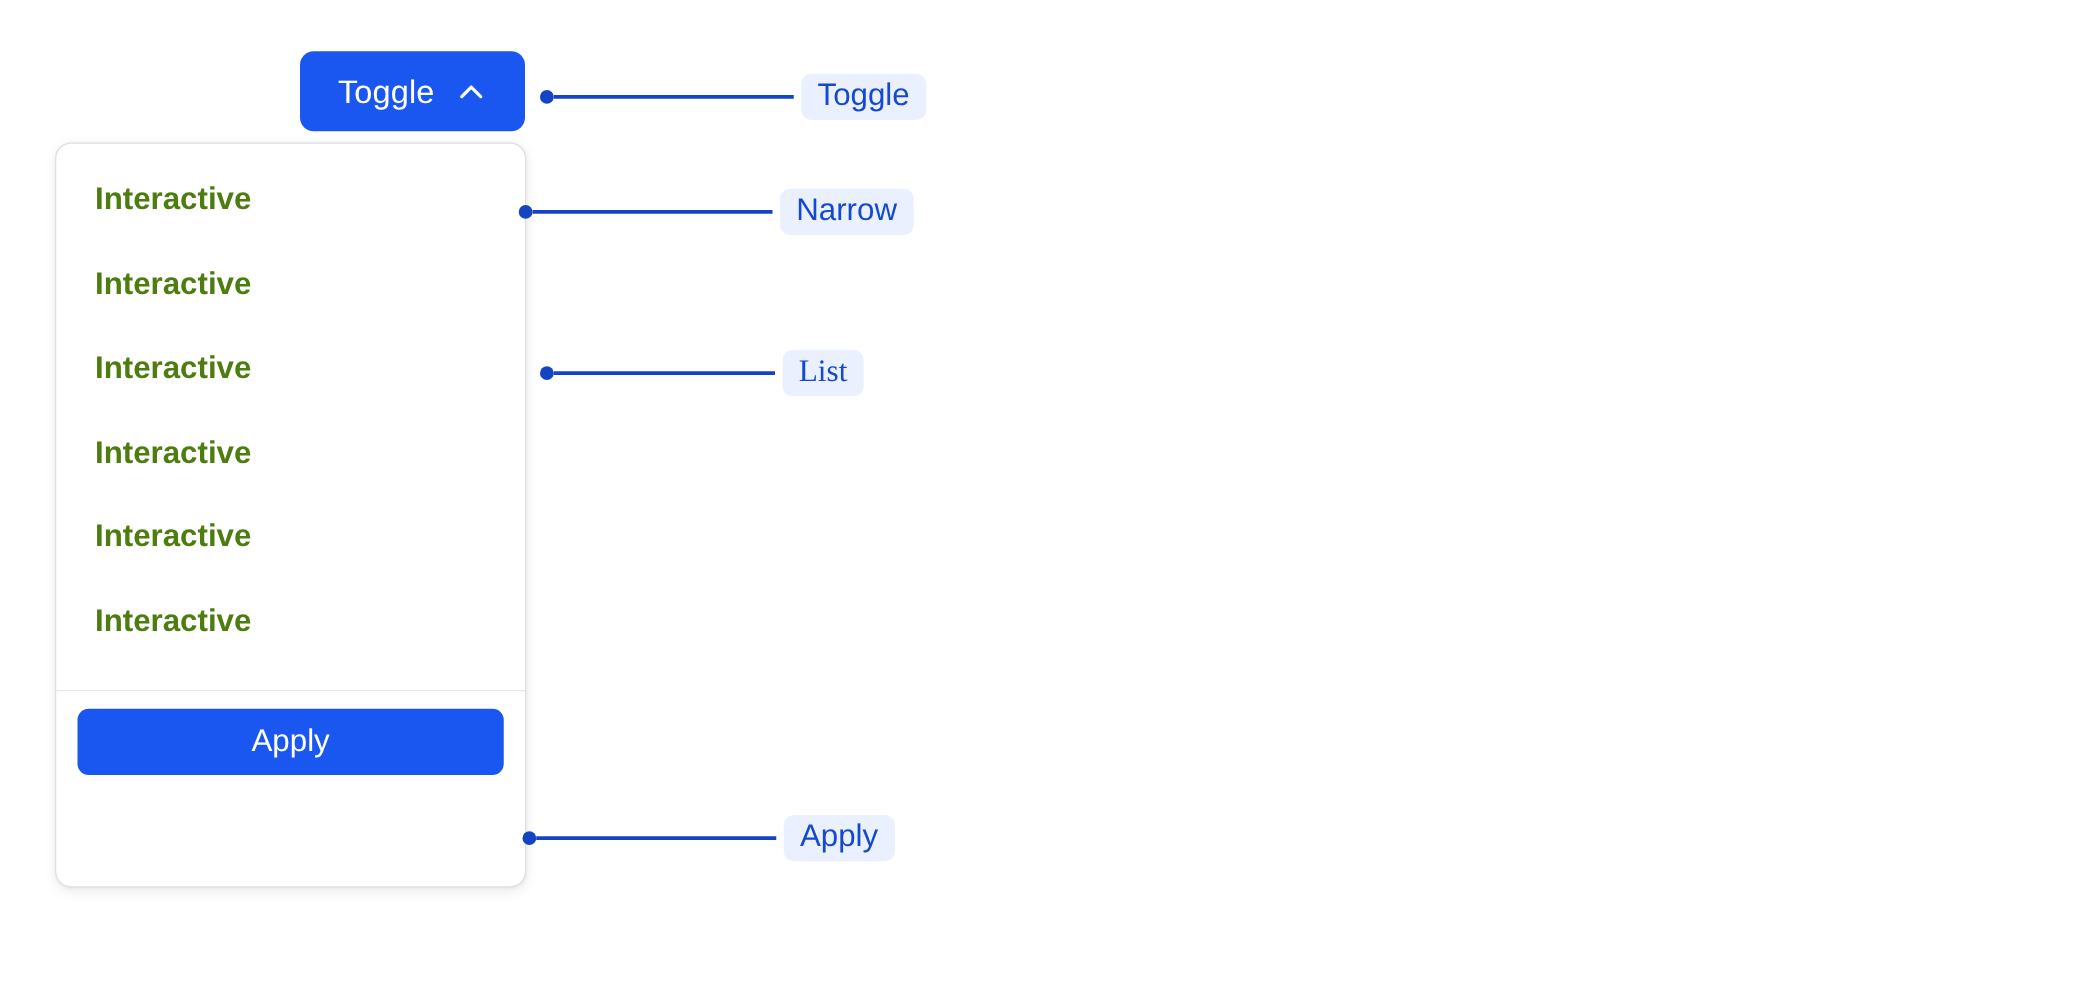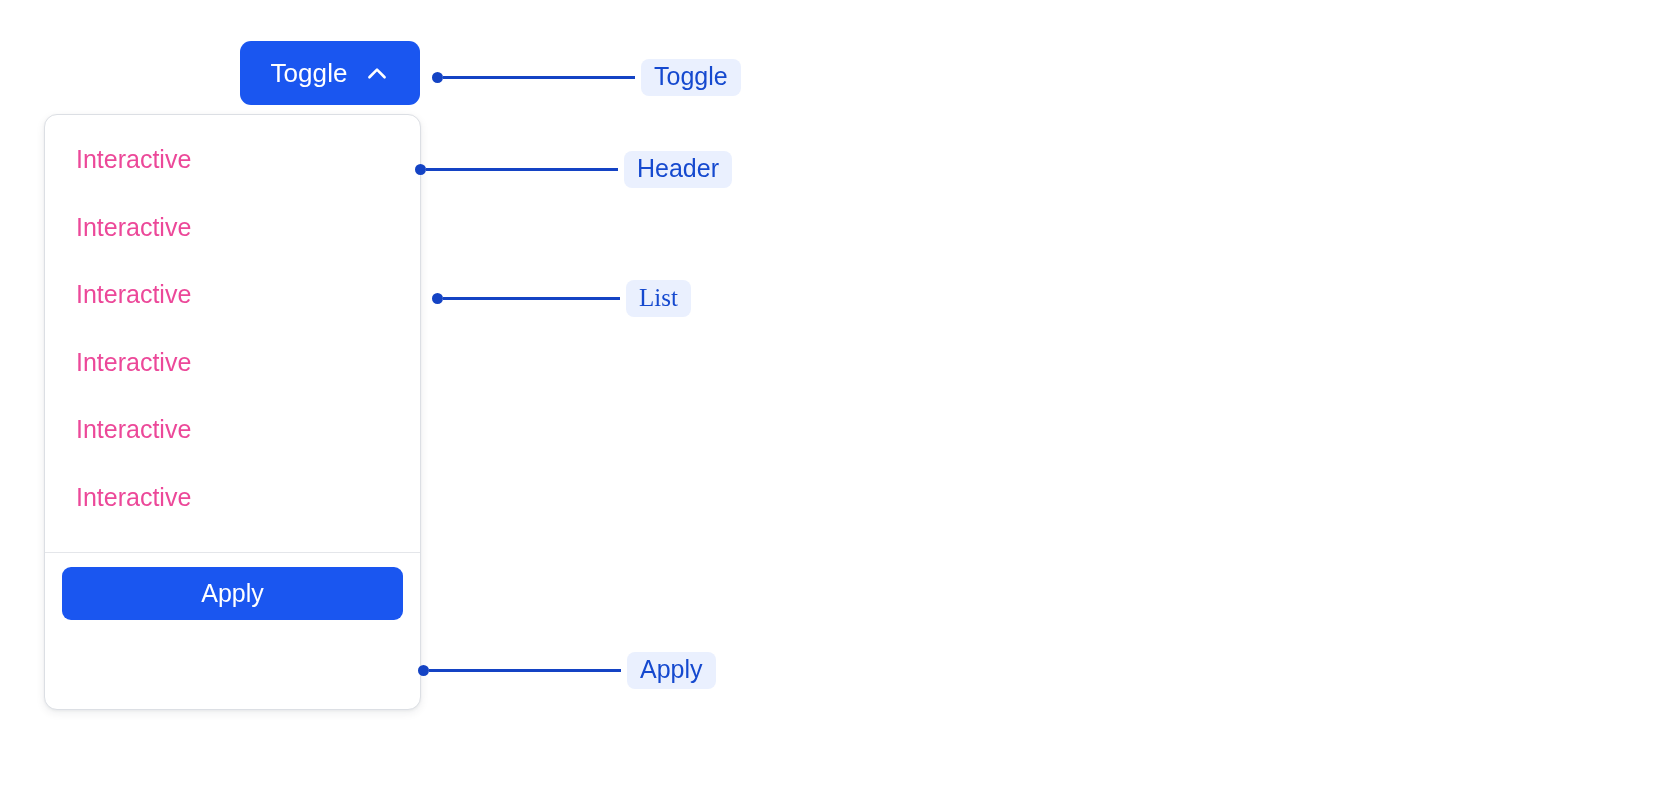--- a/index.html
+++ b/index.html
@@ -118,23 +118,24 @@
     box-sizing: border-box;
     overflow: hidden;
   }
   .list-item {
     height: 67.5px;
     display: flex;
     align-items: center;
     padding-left: 31px;
     box-sizing: border-box;
     font-size: 25px;
-    color: #ec4899;
+    color: #4d7c0f;
     cursor: pointer;
     background: transparent;
+    font-weight: bold;
   }
 
   
   #dropdown-footer {
     border-top: 1px solid #e4e6ea;
     height: 85px;
     box-sizing: border-box;
     padding: 14px 17px 0 17px;
   }
   #apply-button {
@@ -231,21 +232,21 @@
 
   <div class="annotation" id="anno-toggle">
     <span class="anno-dot"></span>
     <span class="anno-line" style="width:192px;"></span>
     <span class="anno-badge">Toggle</span>
   </div>
 
   <div class="annotation" id="anno-header">
     <span class="anno-dot"></span>
     <span class="anno-line" style="width:192px;"></span>
-    <span class="anno-badge">Header</span>
+    <span class="anno-badge">Narrow</span>
   </div>
 
   <div class="annotation" id="anno-list">
     <span class="anno-dot"></span>
     <span class="anno-line" style="width:177px;"></span>
     <span class="anno-badge">List</span>
   </div>
 
   <div class="annotation" id="anno-footer">
     <span class="anno-dot"></span>

